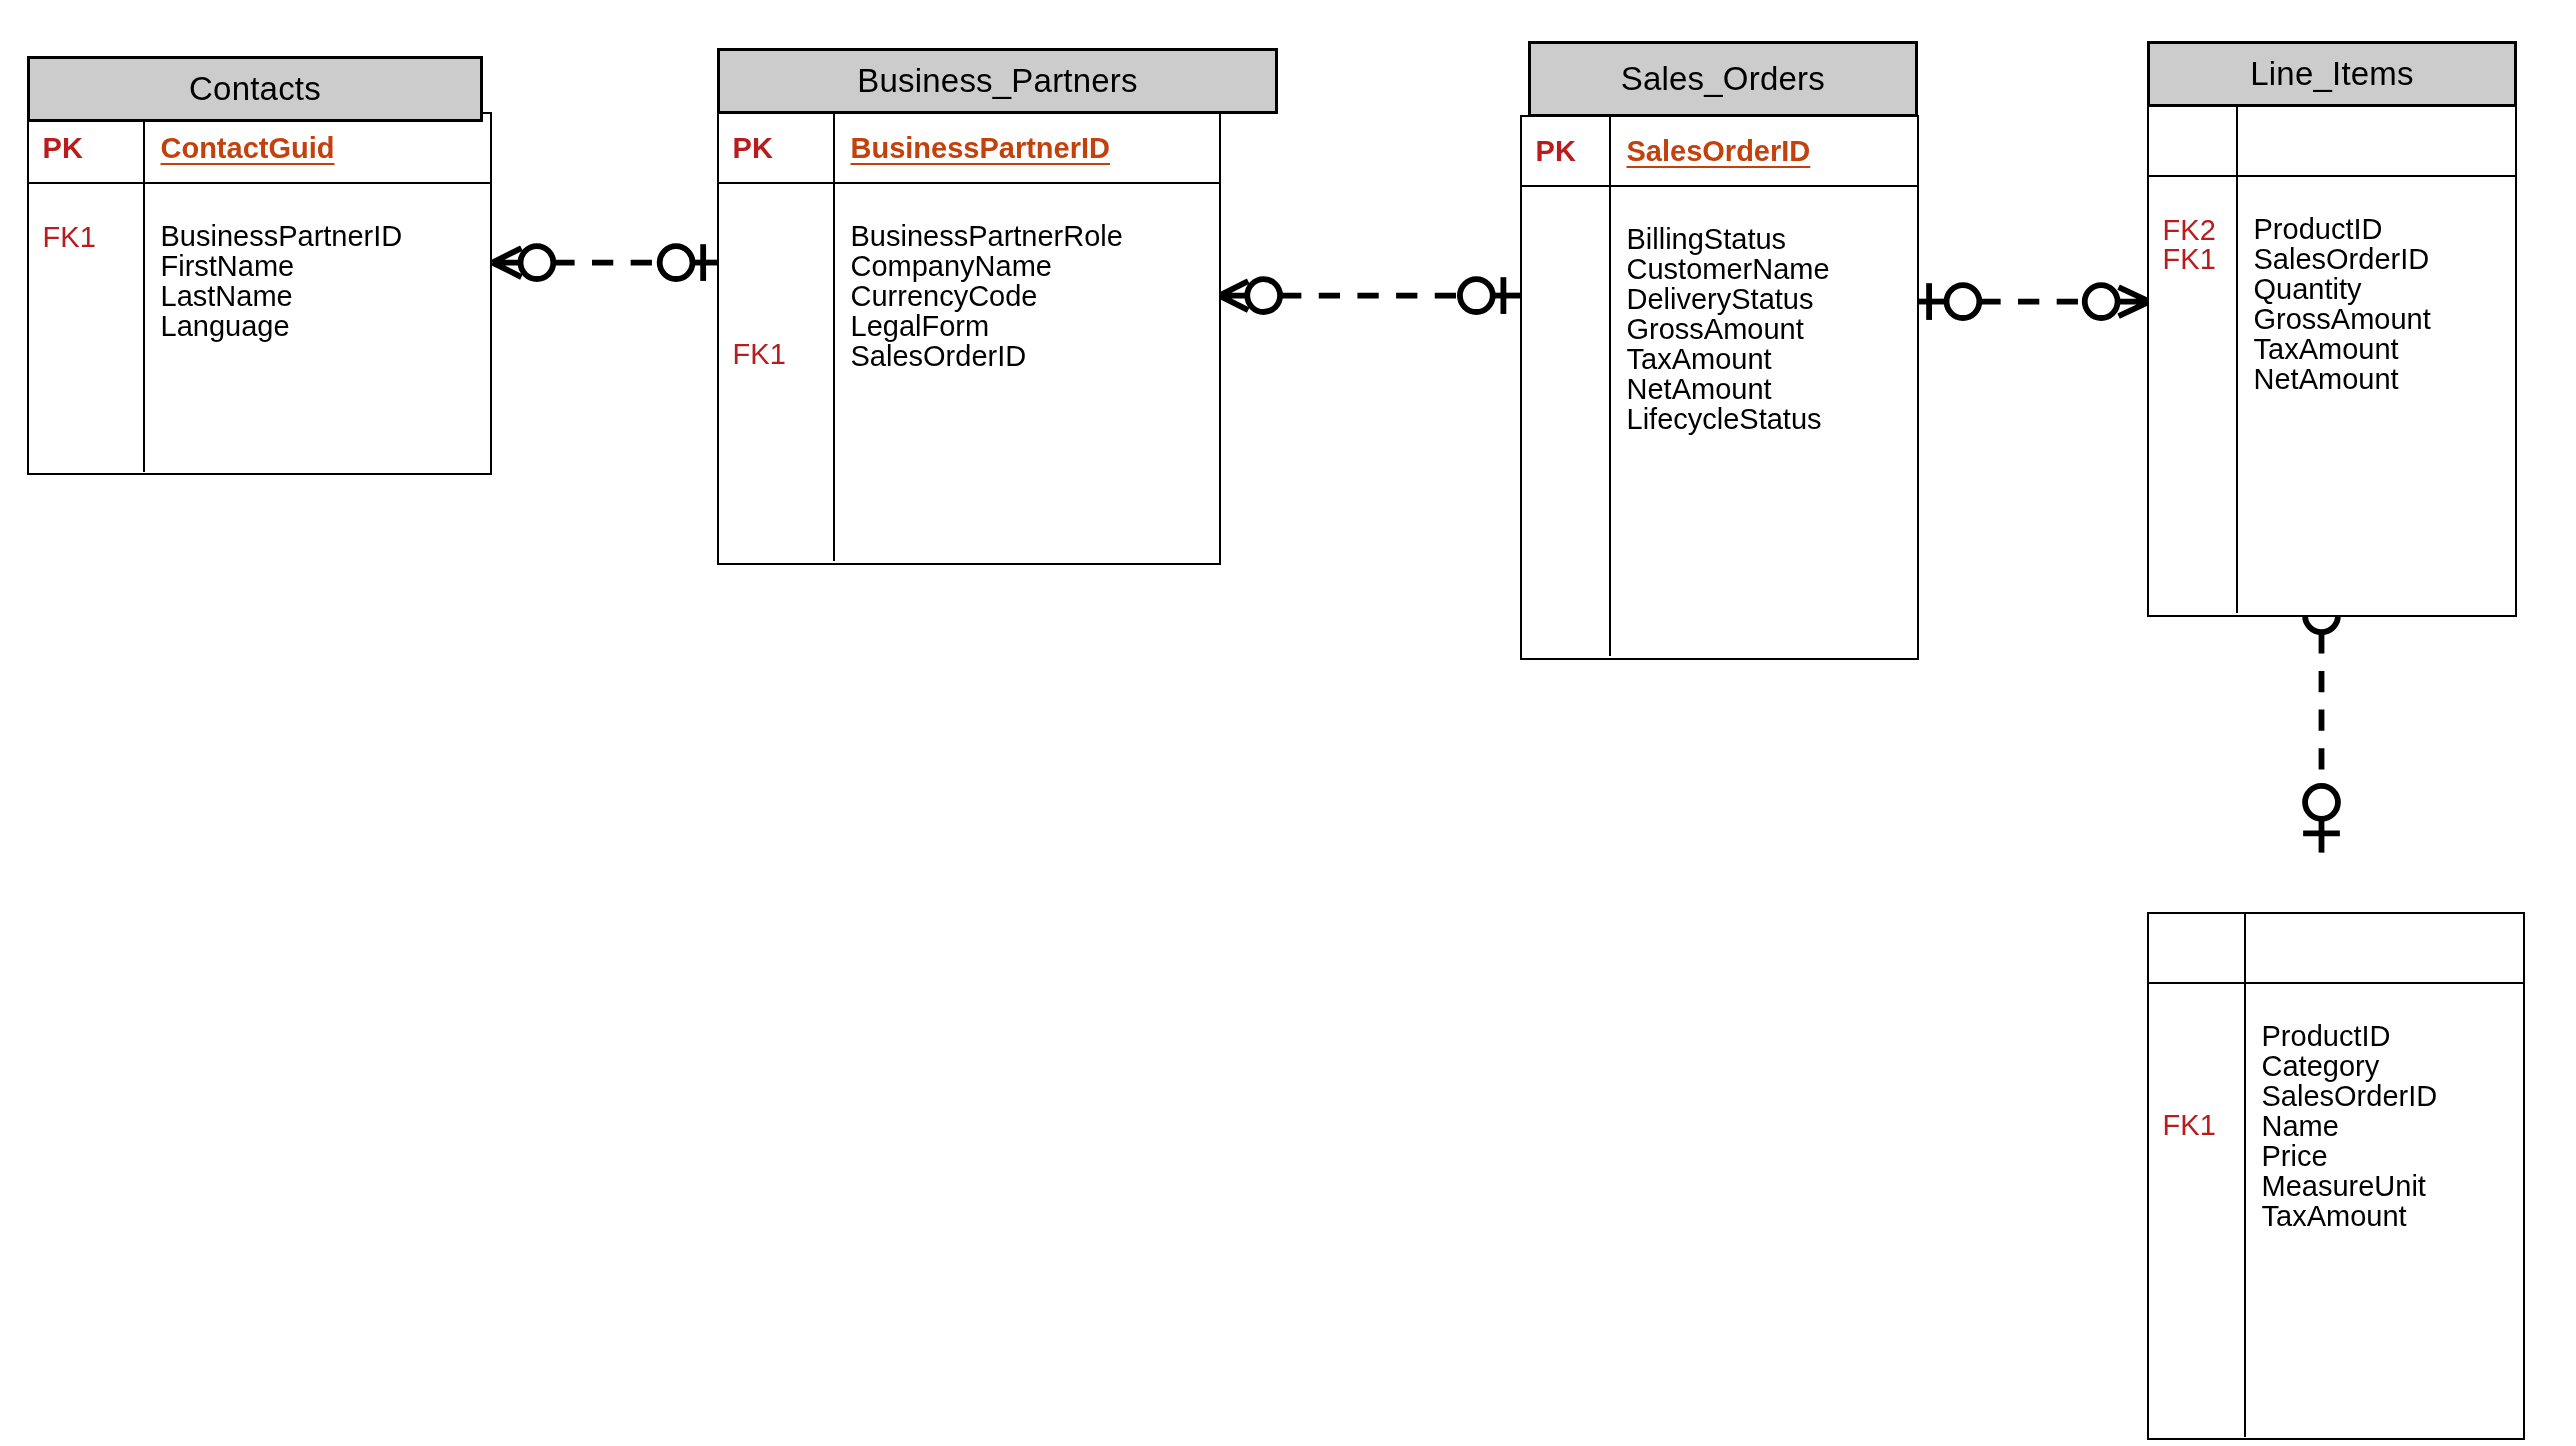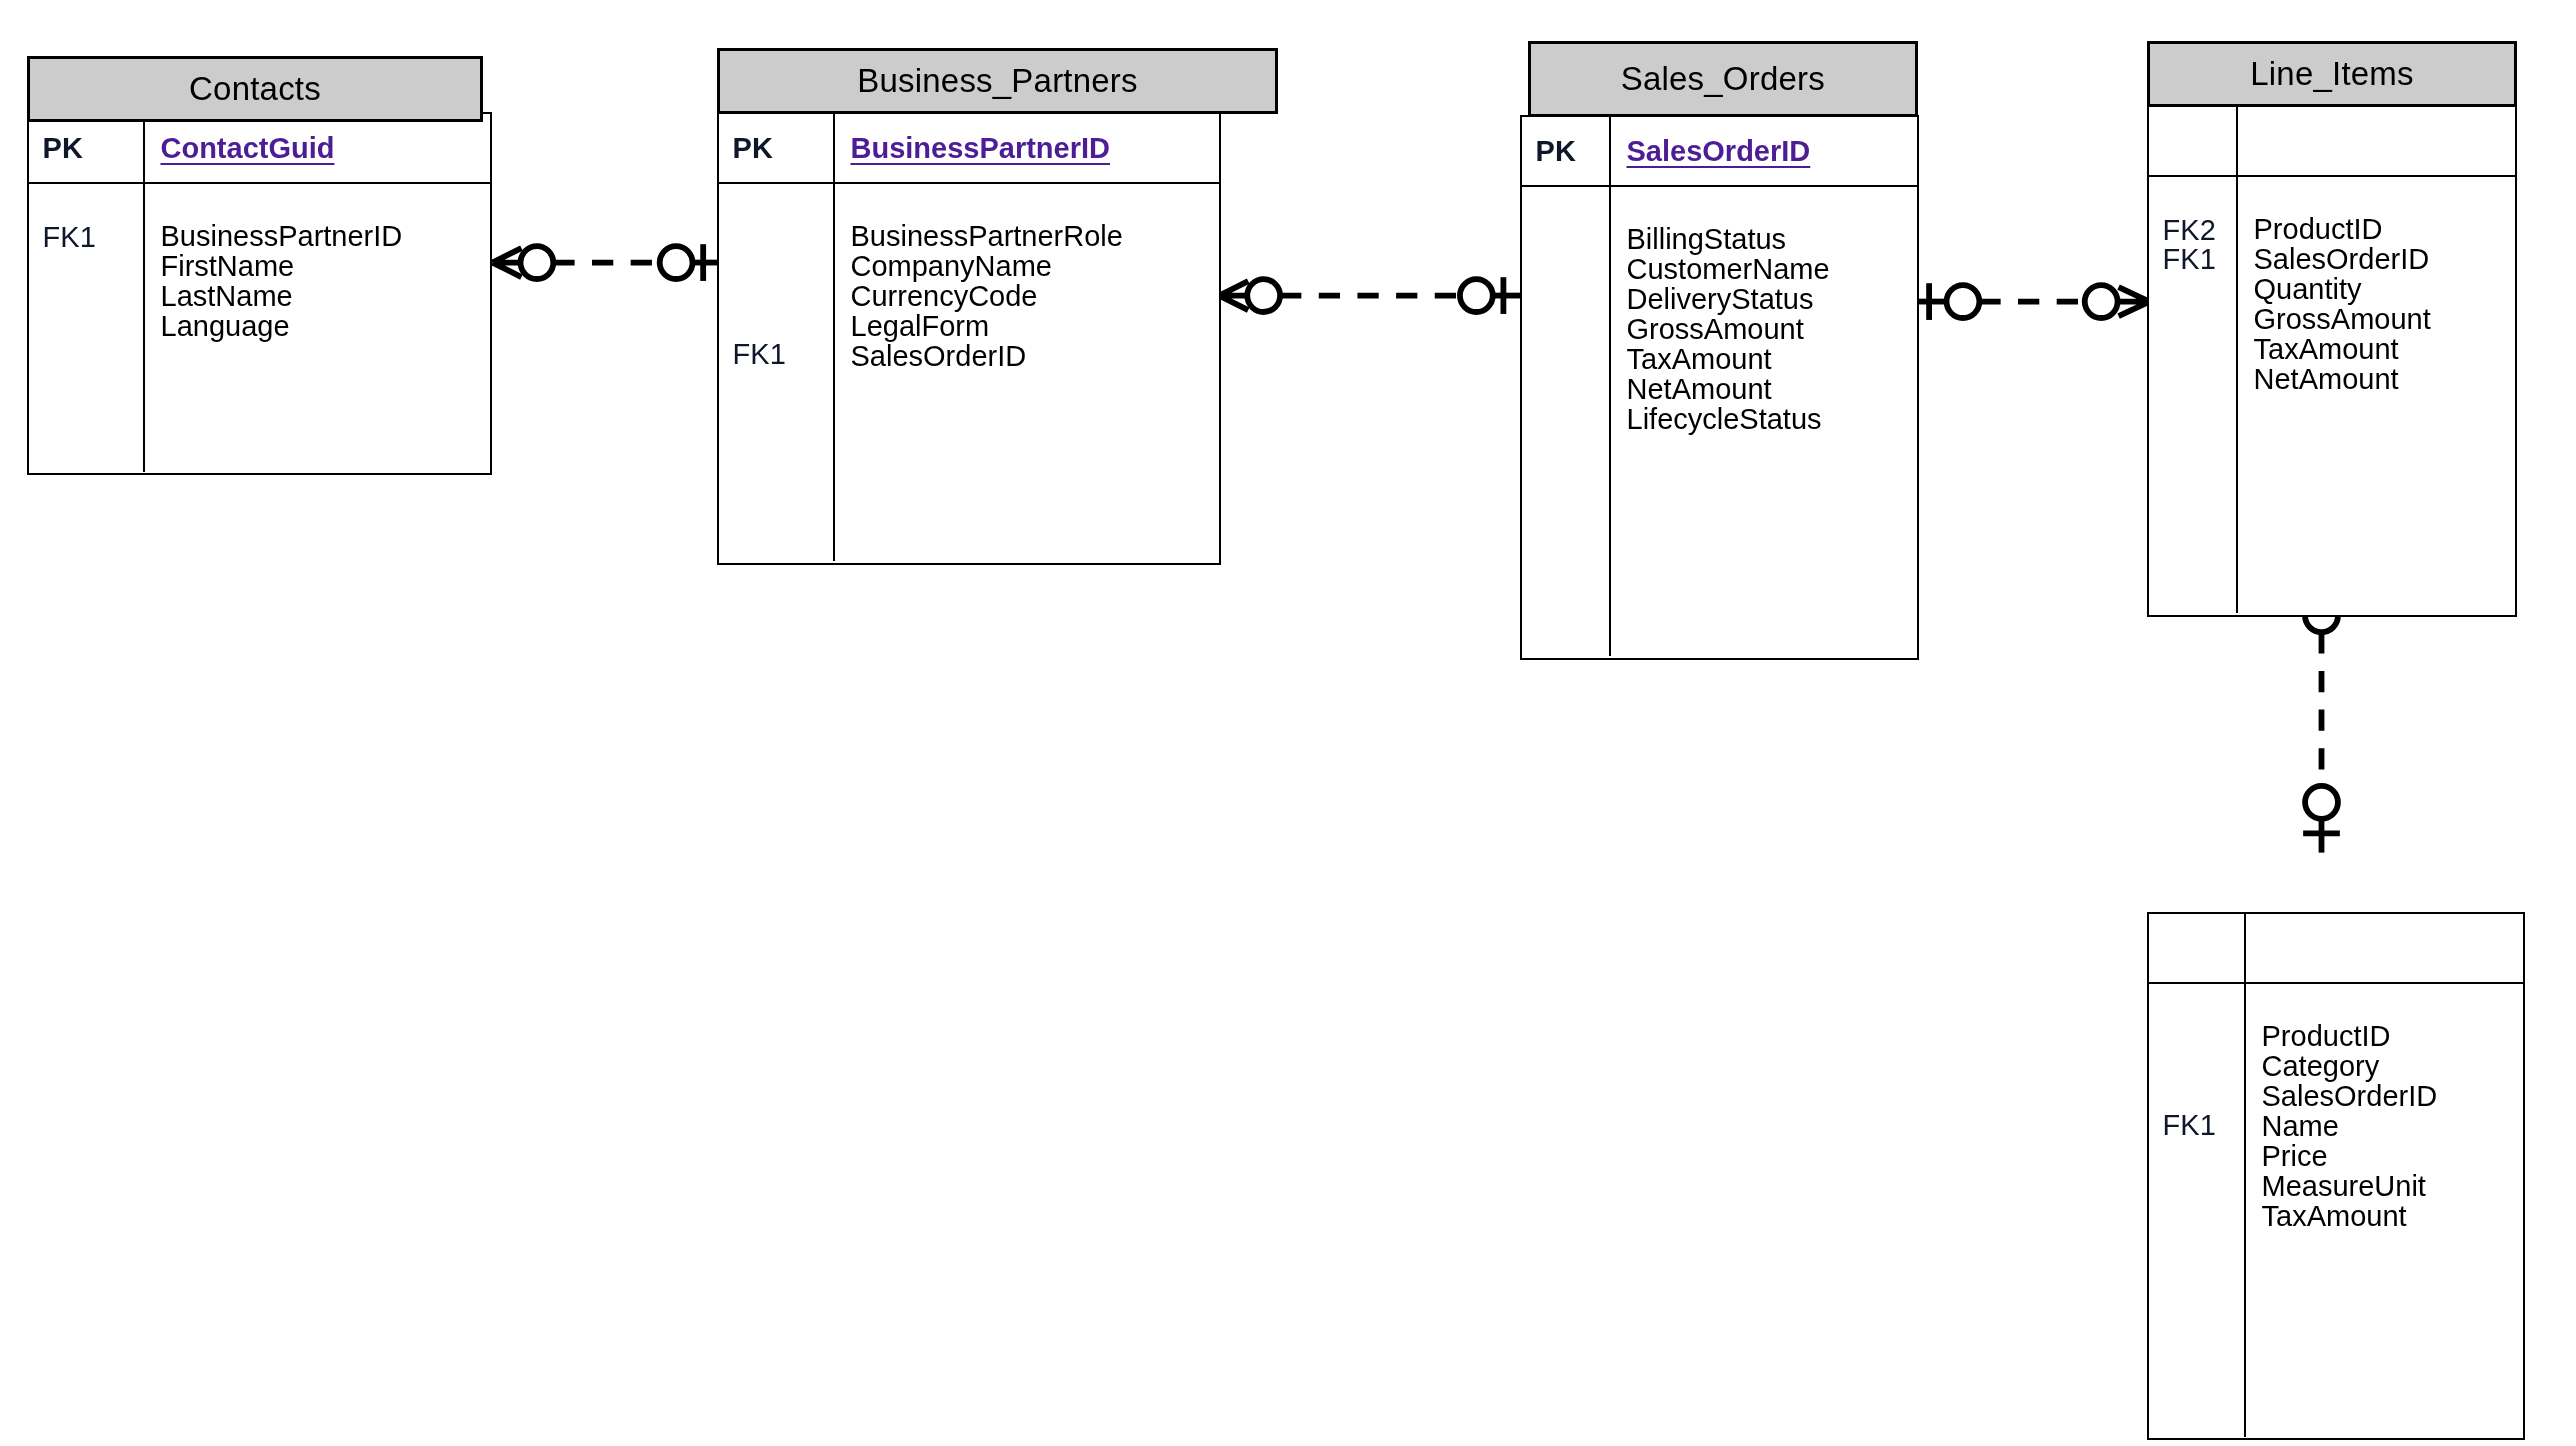--- a/index.html
+++ b/index.html
@@ -62,30 +62,30 @@
   .col-name {
     box-sizing: border-box;
     flex: 1 1 auto;
     position: relative;
     padding-left: 15.5px;
   }
   .keylabel {
     position: absolute;
     left: 13.6px;
     font-size: 29px;
-    color: #0f172a;
+    color: #b91c1c;
     white-space: nowrap;
   }
   .keylabel.bold { font-weight: bold; }
   .pkfield {
     position: absolute;
     left: 15.5px;
     font-size: 29px;
     font-weight: bold;
-    color: #4c1d95;
+    color: #c2410c;
     text-decoration: underline;
     text-underline-offset: 4.8px;
     white-space: nowrap;
   }
   .attrlist {
     position: absolute;
     left: 15.5px;
     top: 0;
     font-size: 29px;
     color: #000000;

